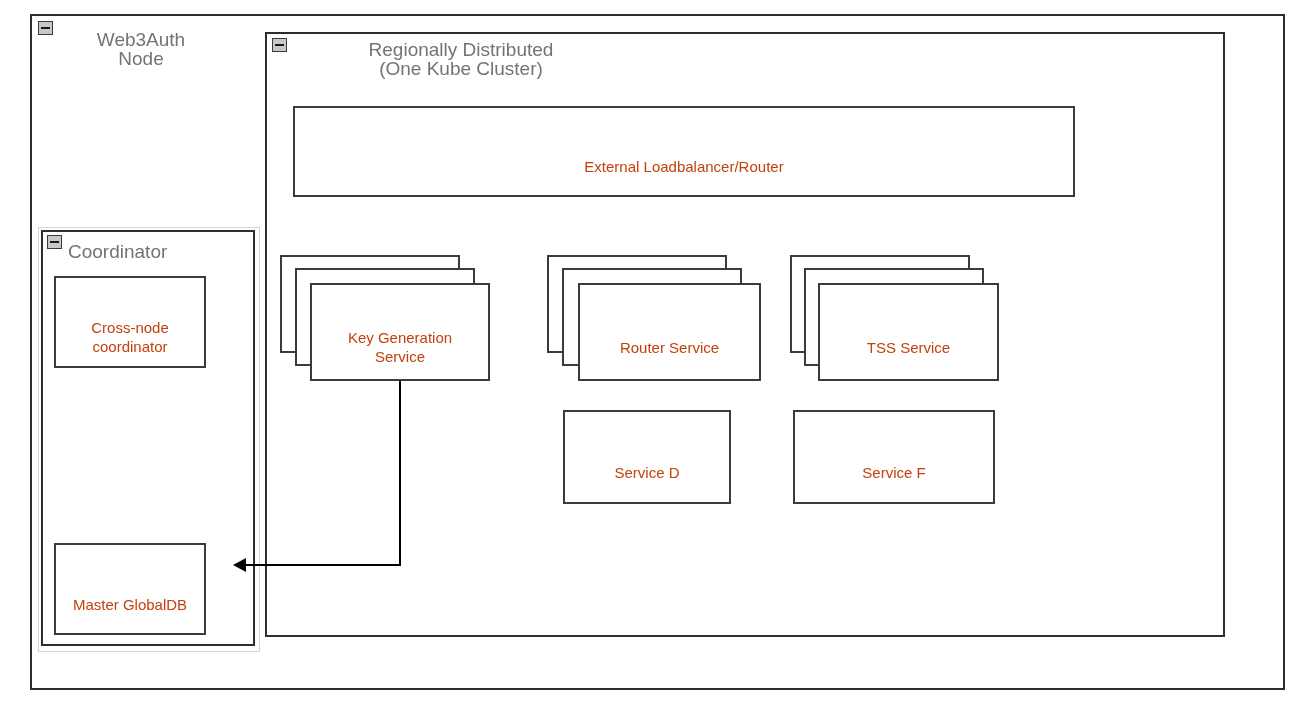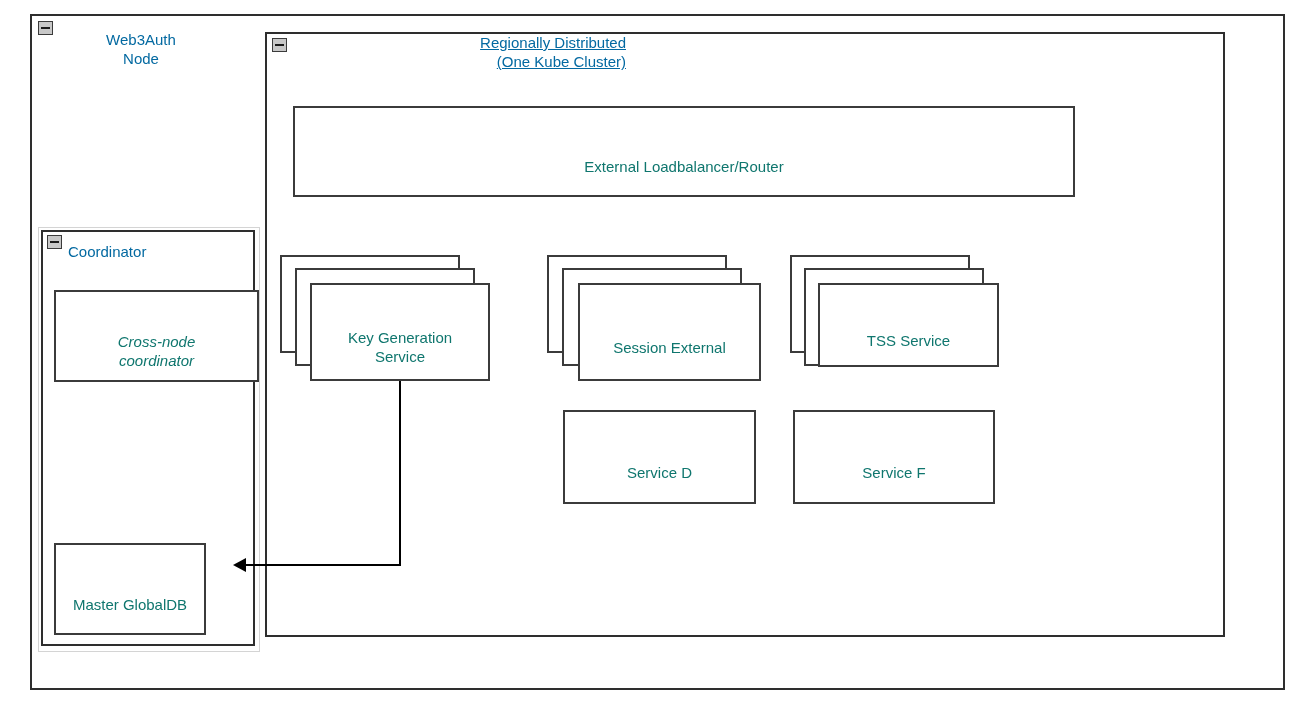--- a/index.html
+++ b/index.html
@@ -41,38 +41,38 @@
     background: #ffffff;
     display: flex;
     align-items: center;
     justify-content: center;
     text-align: center;
   }
 
   .node-label {
     font-size: 15px;
     line-height: 19px;
-    color: #0f766e;
+    color: #c2410c;
     white-space: pre-line;
     padding: 0 6px;
     margin-top: 30px;
   }
 
   
   .sheet {
     border: 2px solid #3b3b3b;
     background: #ffffff;
   }
 
   
   .group-title {
     position: absolute;
-    font-size: 15px;
+    font-size: 19px;
     line-height: 19px;
-    color: #0369a1;
+    color: #737373;
     white-space: pre-line;
     text-align: center;
   }
 
   
   .collapse-icon {
     position: absolute;
     width: 15px;
     height: 14px;
     background: #c8c8c8;
@@ -117,63 +117,63 @@
 
   <div class="collapse-icon" style="left:38px; top:21px;"></div>
 
   <div class="group-title" style="left:56px; top:30px; width:170px;">Web3Auth
 Node</div>
 
   <div class="abs group" style="left:265px; top:32px; width:960px; height:605px;"></div>
 
   <div class="collapse-icon" style="left:272px; top:38px;"></div>
 
-  <div class="group-title" style="left:296px; top:33px; width:330px; text-align:right;text-decoration:underline;">Regionally Distributed
+  <div class="group-title" style="left:296px; top:40px; width:330px; text-align:center;">Regionally Distributed
 (One Kube Cluster)</div>
 
   <div class="abs node" style="left:293px; top:106px; width:782px; height:91px;">
     <span class="node-label">External Loadbalancer/Router</span>
   </div>
 
   <div class="abs sheet" style="left:280px; top:255px; width:180px; height:98px;"></div>
   <div class="abs sheet" style="left:295px; top:268px; width:180px; height:98px;"></div>
   <div class="abs node" style="left:310px; top:283px; width:180px; height:98px;">
     <span class="node-label">Key Generation
 Service</span>
   </div>
 
   <div class="abs sheet" style="left:547px; top:255px; width:180px; height:98px;"></div>
   <div class="abs sheet" style="left:562px; top:268px; width:180px; height:98px;"></div>
   <div class="abs node" style="left:578px; top:283px; width:183px; height:98px;">
-    <span class="node-label">Session External</span>
+    <span class="node-label">Router Service</span>
   </div>
 
   <div class="abs sheet" style="left:790px; top:255px; width:180px; height:98px;"></div>
   <div class="abs sheet" style="left:804px; top:268px; width:180px; height:98px;"></div>
-  <div class="abs node" style="left:818px; top:283px; width:181px; height:84px;">
+  <div class="abs node" style="left:818px; top:283px; width:181px; height:98px;">
     <span class="node-label">TSS Service</span>
   </div>
 
-  <div class="abs node" style="left:563px; top:410px; width:193px; height:94px;text-align:right;">
+  <div class="abs node" style="left:563px; top:410px; width:168px; height:94px;text-align:right;">
     <span class="node-label">Service D</span>
   </div>
 
   <div class="abs node" style="left:793px; top:410px; width:202px; height:94px;">
     <span class="node-label">Service F</span>
   </div>
 
   <div class="abs shell" style="left:38px; top:227px; width:222px; height:425px;"></div>
 
   <div class="abs group" style="left:41px; top:230px; width:214px; height:416px;"></div>
 
   <div class="collapse-icon" style="left:47px; top:235px;"></div>
 
   <div class="group-title" style="left:68px; top:242px; width:140px; text-align:left;">Coordinator</div>
 
-  <div class="abs node" style="left:54px; top:290px; width:205px; height:92px;font-style:italic;">
+  <div class="abs node" style="left:54px; top:276px; width:152px; height:92px;">
     <span class="node-label">Cross-node
 coordinator</span>
   </div>
 
 
   <div class="abs node" style="left:54px; top:543px; width:152px; height:92px;">
     <span class="node-label">Master GlobalDB</span>
   </div>
 
   <div class="line-v" style="left:399px; top:381px; height:185px;"></div>

